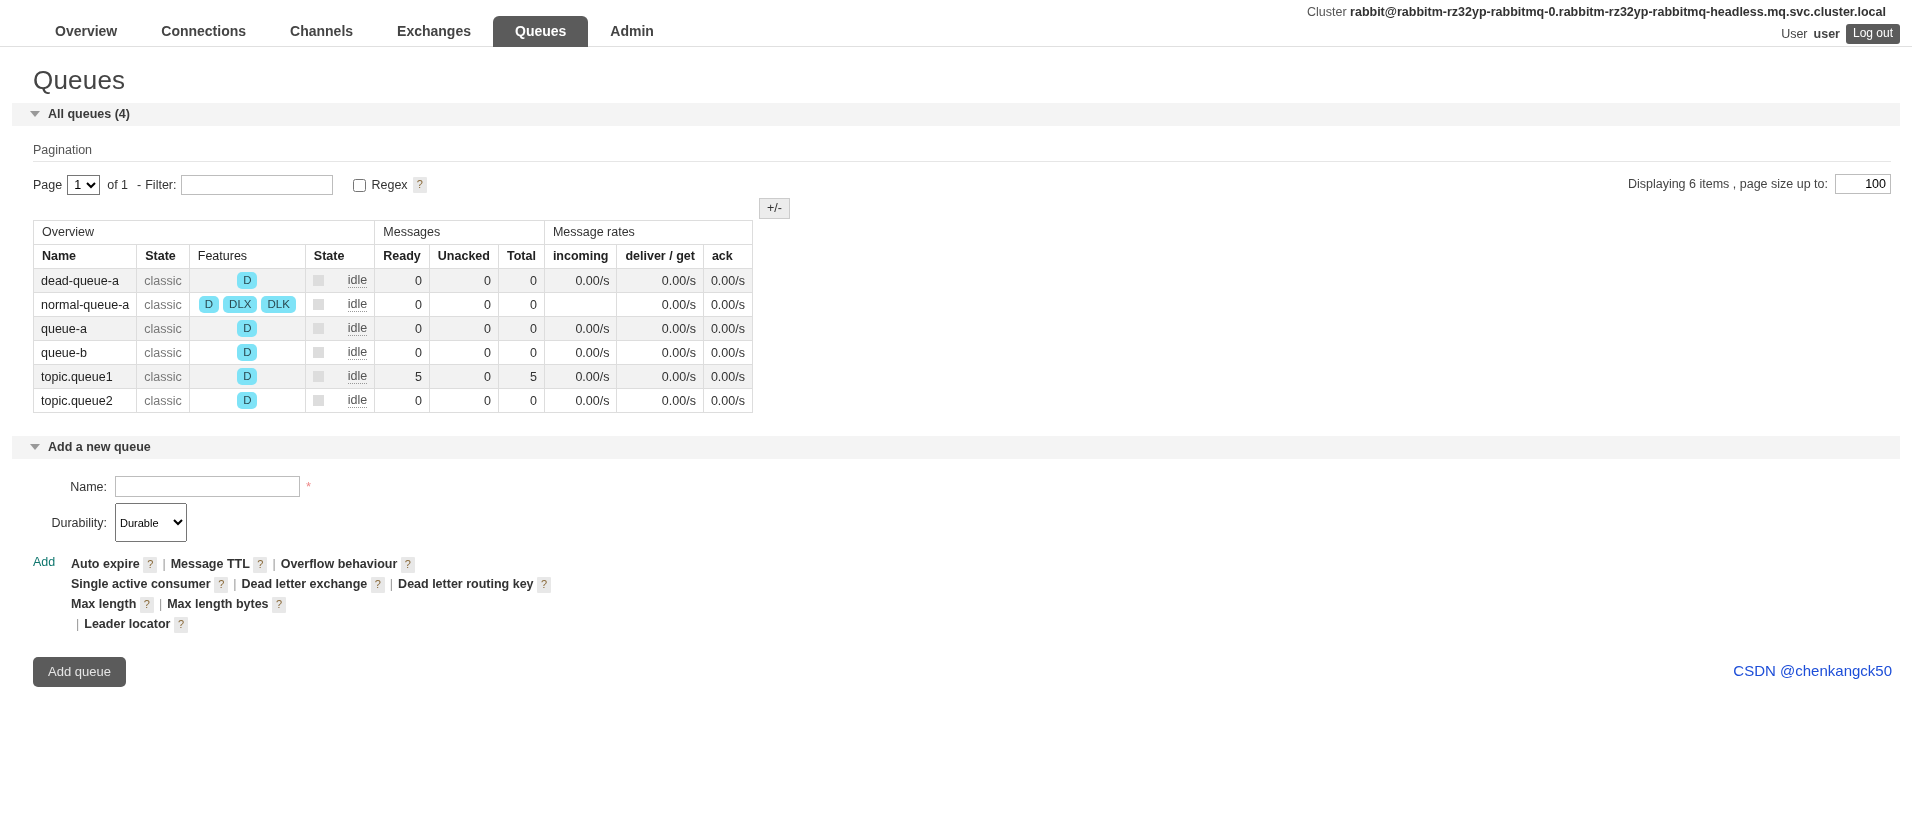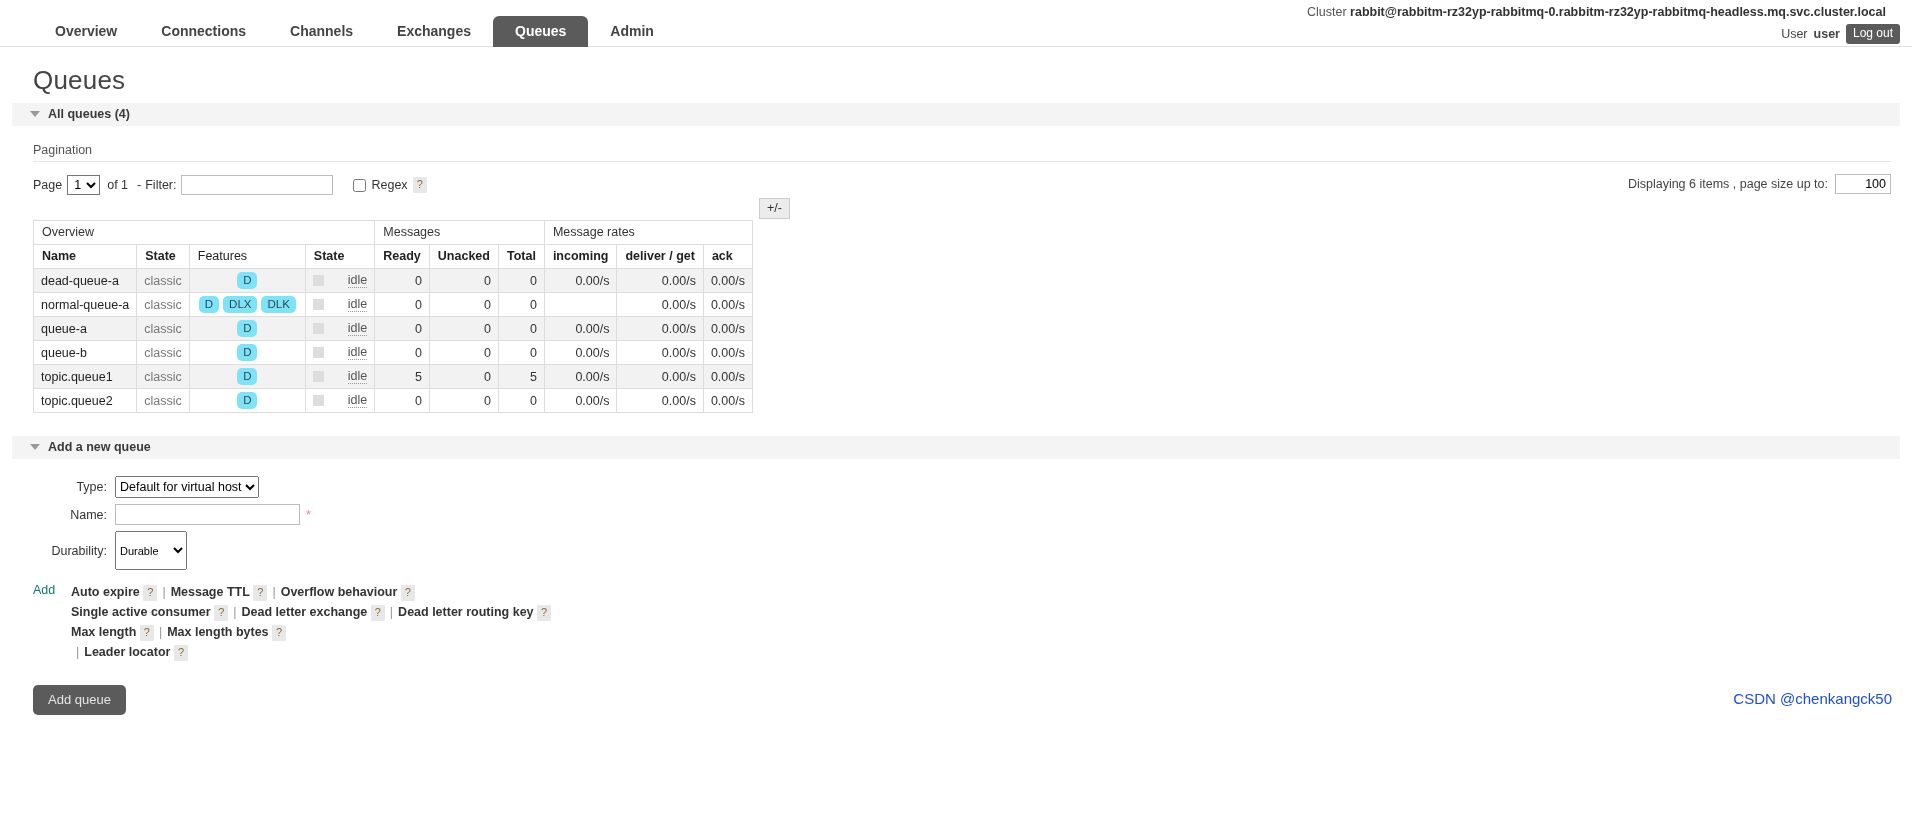--- a/index.html
+++ b/index.html
@@ -494,26 +494,20 @@
     <span id="plusminus">+/-</span>
   </div>
 
   <div class="section-head" id="addqueue-head">
     <span class="caret"></span><span>Add a new queue</span>
   </div>
 
   <div id="form">
     <table>
       <tbody>
-          <tr>
-        <td class="label">Type:</td>
-        <td>
-          <select id="type-select"><option>Default for virtual host</option><option>Classic</option><option>Quorum</option><option>Stream</option></select>
-        </td>
-      </tr>
       <tr>
         <td class="label">Name:</td>
         <td>
           <input class="txt" id="name-input" type="text" value="" style=""><span class="req">*</span>
         </td>
       </tr>
       <tr>
         <td class="label">Durability:</td>
         <td>
           <select id="durability-select"><option>Durable</option><option>Transient</option></select>

